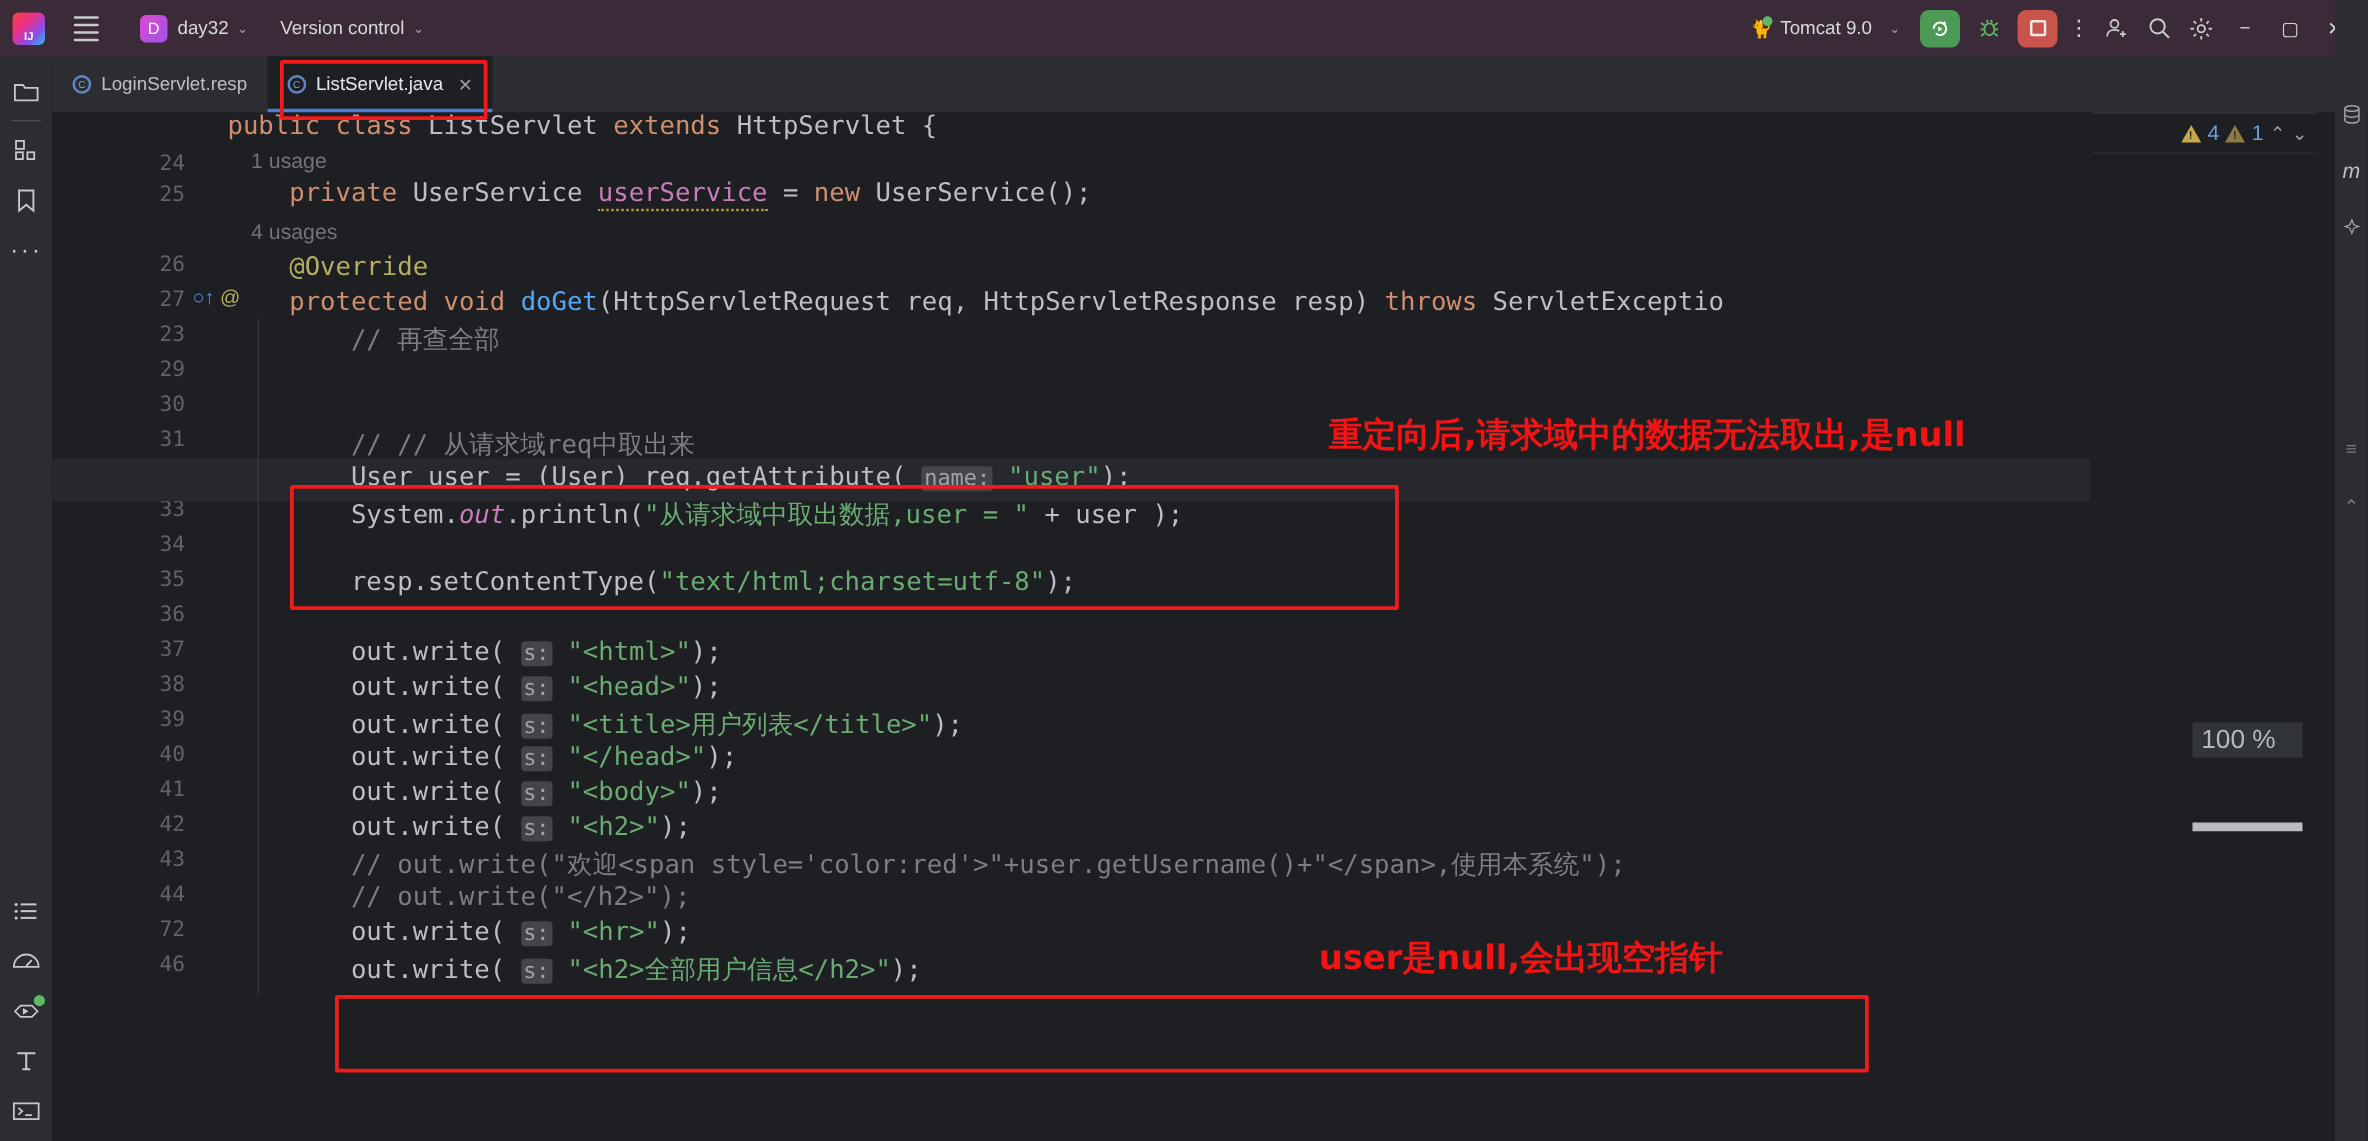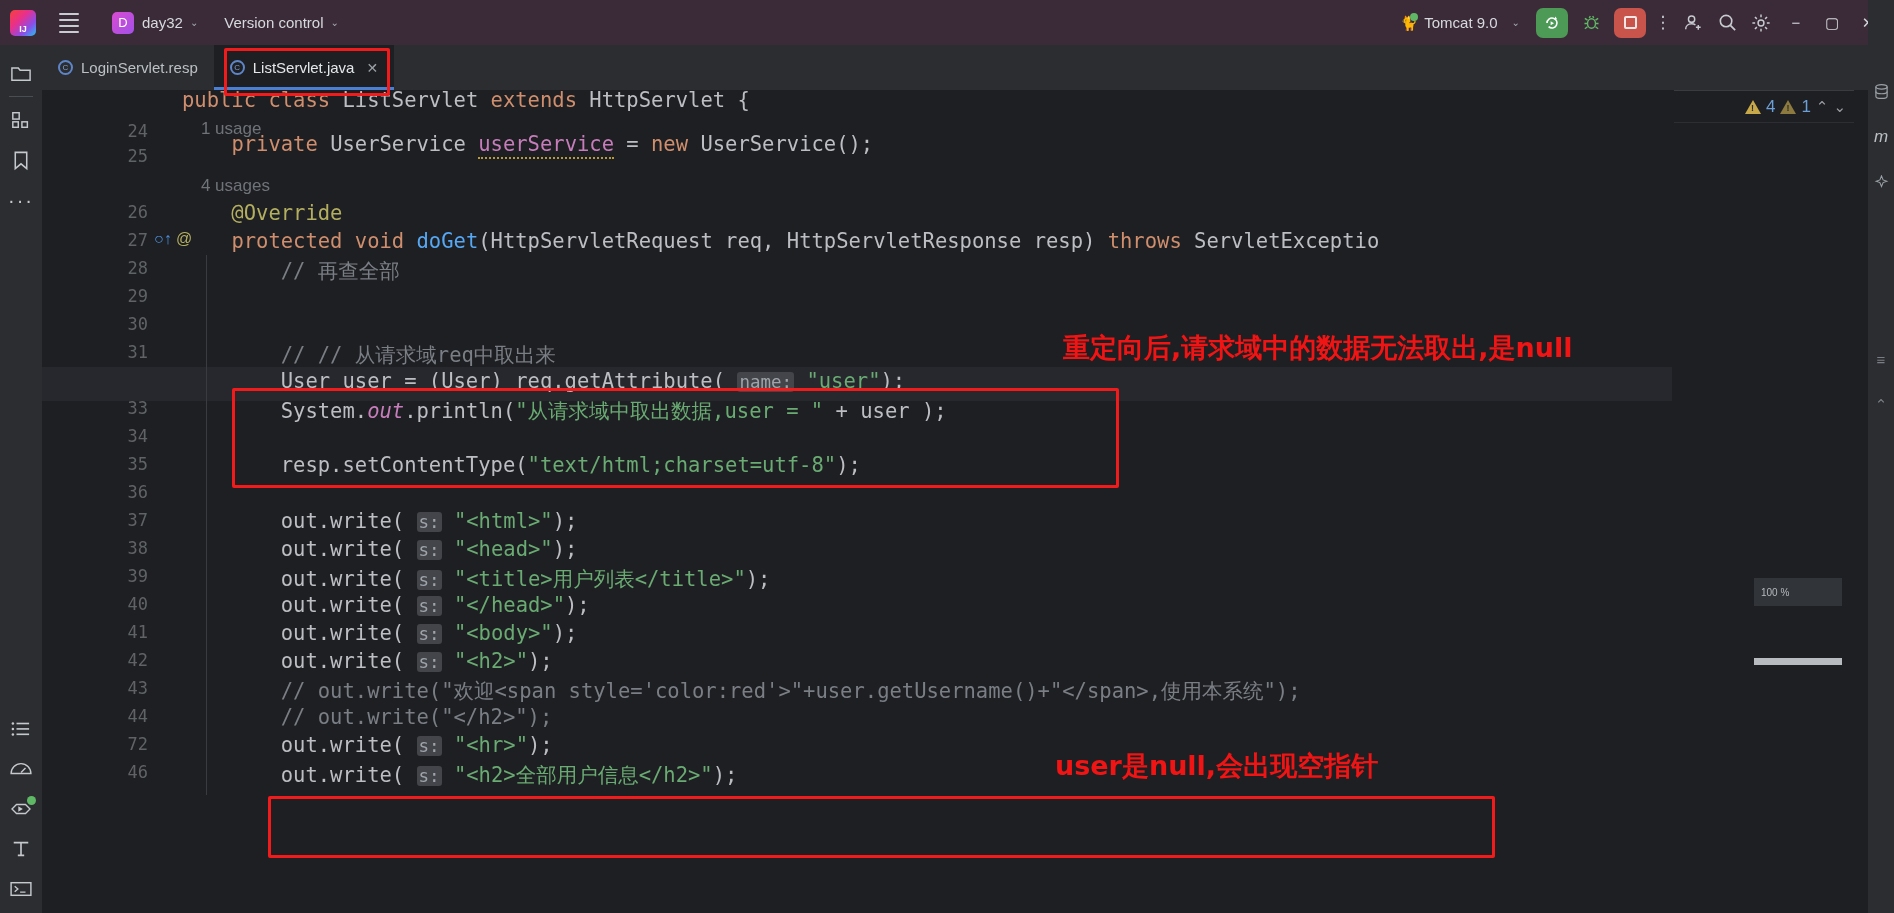--- a/index.html
+++ b/index.html
@@ -100,21 +100,21 @@
     display:flex; align-items:center; justify-content:flex-end; gap:5px; padding-right:8px;
     font-size:16px; color:#9aa0a6; border-top:1px solid #393b40; border-bottom:1px solid #2c2e33;}
   .warn-tri{ display:inline-block; width:0;height:0; border-left:8px solid transparent;
     border-right:8px solid transparent; border-bottom:14px solid #c8a94a; position:relative;}
   .warn-tri.dim{ border-bottom-color:#8c7a3e;}
   .warn-tri::after{ content:"!"; position:absolute; left:-2px; top:3px; font-size:9px;
     color:#2b2d30; font-weight:bold;}
   .cnt{ color:#6a9fd8; font-size:17px;}
   .arr{ color:#9aa0a6; font-size:15px;}
   #zoombadge{ position:absolute; right:52px; top:578px; width:88px;height:28px;
-    background:#313438; color:#b6babf; font-size:10px; display:flex;align-items:center;
+    background:#313438; color:#b6babf; font-size:21px; display:flex;align-items:center;
     padding-left:7px;}
   #minimark{ position:absolute; right:52px; top:658px; width:88px;height:7px;background:#b8bcc0;}
   #scrollthumb{ position:absolute; right:12px; top:538px; width:9px;height:80px;
     background:#4e5157; border-radius:4px;}
   #rightedge{ position:absolute; right:0; top:0; width:26px; height:913px; background:#2b2d30;}
   .redge-ic{ width:26px;height:46px;display:flex;align-items:center;justify-content:center;
     color:#9aa0a6; font-size:15px;}
 </style>
 </head>
 <body>
@@ -255,21 +255,21 @@
   </div>
   <div class="tab-right">⋮</div>
 </div>
 
 <div id="editor">
   <div id="gutter">
       <div class="gl" style="top: -1px; margin-top: 32px;">24</div>
       <div class="gl" style="top: 56px;">25</div>
       <div class="gl" style="top: 112px;">26</div>
       <div class="gl" style="top: 140px;">27</div>
-      <div class="gl" style="top: 168px;">28</div>
+      <div class="gl" style="top: 168px;">23</div>
       <div class="gl" style="top: 196px;">29</div>
       <div class="gl" style="top: 224px;">30</div>
       <div class="gl" style="top: 252px;">31</div>
       <div class="gl cur" style="top: 280px;">32</div>
       <div class="gl" style="top: 308px;">33</div>
       <div class="gl" style="top: 336px;">34</div>
       <div class="gl" style="top: 364px;">35</div>
       <div class="gl" style="top: 392px;">36</div>
       <div class="gl" style="top: 420px;">37</div>
       <div class="gl" style="top: 448px;">38</div>
@@ -280,21 +280,21 @@
       <div class="gl" style="top: 588px;">43</div>
       <div class="gl" style="top: 616px;">44</div>
       <div class="gl" style="top: 644px;">72</div>
       <div class="gl" style="top: 672px;">46</div>
       <div class="gmark" style="top: 140px; left: 112px; color: rgb(74, 144, 226); font-size: 16px;">○↑</div>
       <div class="gmark" style="top: 140px; left: 134px; color: rgb(179, 174, 96); font-size: 16px;">@</div>
     </div>
   <div id="codearea">
       <div class="cl" style="top: -2px;"><span class="kw">public </span><span class="kw">class </span><span class="typ">ListServlet </span><span class="kw">extends </span><span class="typ">HttpServlet {</span></div>
       <div class="cl usg" style="top: 29px;">    1 usage</div>
-      <div class="cl" style="top: 42px;"><span class="typ">    </span><span class="kw">private </span><span class="typ">UserService </span><span class="fld wavy">userService</span><span class="typ"> = </span><span class="kw">new </span><span class="typ">UserService();</span></div>
+      <div class="cl" style="top: 52px;"><span class="typ">    </span><span class="kw">private </span><span class="typ">UserService </span><span class="fld wavy">userService</span><span class="typ"> = </span><span class="kw">new </span><span class="typ">UserService();</span></div>
       <div class="cl usg" style="top: 86px;">    4 usages</div>
       <div class="cl" style="top: 111px;"><span class="ann">    @Override</span></div>
       <div class="cl" style="top: 139px;"><span class="typ">    </span><span class="kw">protected void </span><span class="fn">doGet</span><span class="typ">(HttpServletRequest req, HttpServletResponse resp) </span><span class="kw">throws </span><span class="typ">ServletExceptio</span></div>
       <div class="cl" style="top: 167px;"><span class="cmt">        // 再查全部</span></div>
       <div class="cl" style="top: 223px;"></div>
       <div class="cl" style="top: 251px;"><span class="cmt">        // // 从请求域req中取出来</span></div>
       <div class="cur-row" style="top: 277px;"></div>
       <div class="cl" style="top: 279px;"><span class="typ">        User user = (User) req.getAttribute( </span><span class="hint">name:</span><span class="typ"> </span><span class="str">"user"</span><span class="typ">);</span></div>
       <div class="cl" style="top: 307px;"><span class="typ">        System.</span><span class="fld" style="font-style: italic;">out</span><span class="typ">.println(</span><span class="str">"从请求域中取出数据,user = "</span><span class="typ"> + user );</span></div>
       <div class="cl" style="top: 335px;"></div>

